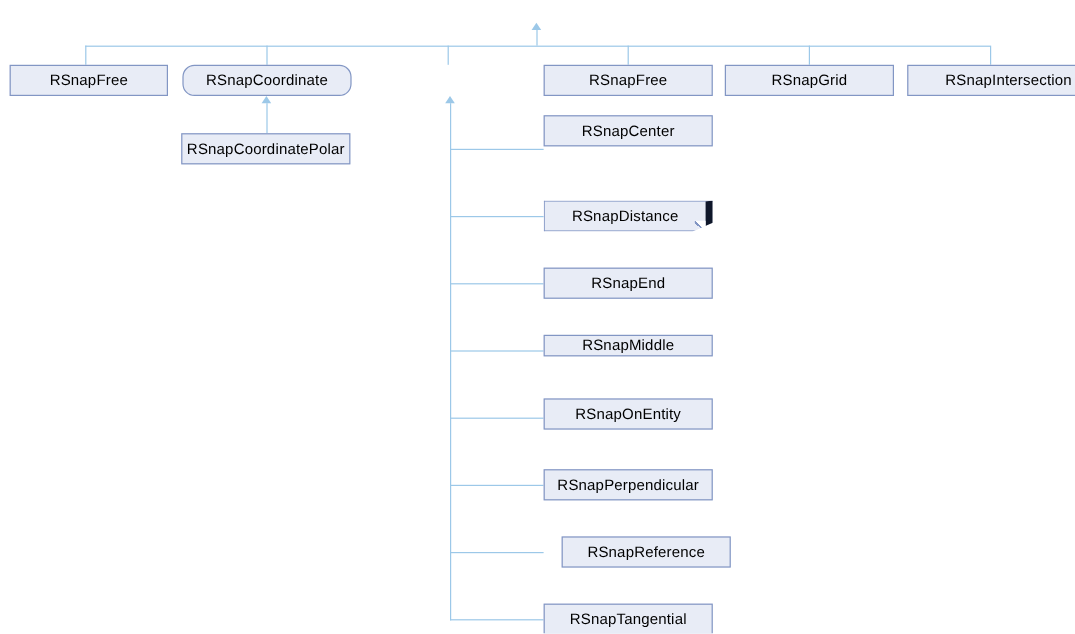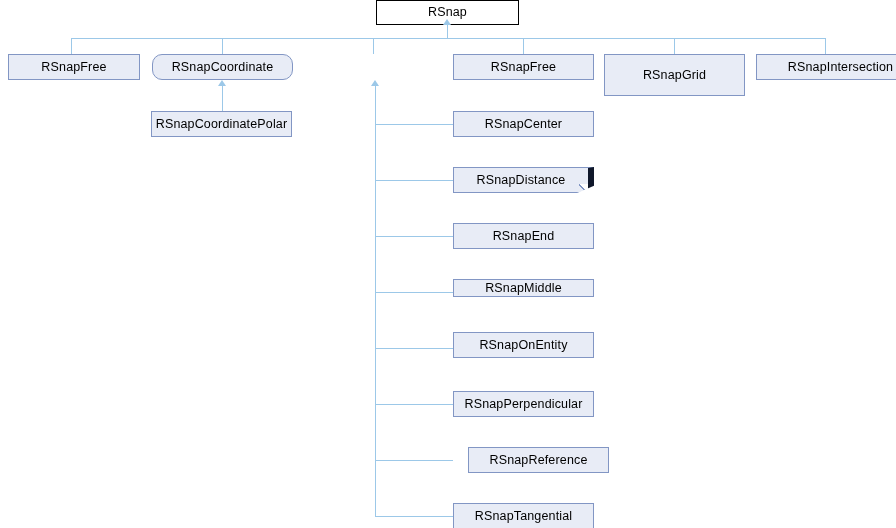--- a/index.html
+++ b/index.html
@@ -73,23 +73,20 @@
     width: 9px;
     height: 8px;
     background: linear-gradient(to bottom left, #ffffff 50%, #8296c4 50%, #8296c4 62%, #e8ecf6 62%);
   }
 </style>
 </head>
 <body>
 
 <div id="diagram">
 
-  <div class="node root" style="left:376px; top:0px; width:143px; height:25px;">
-    <span>RSnap</span>
-  </div>
 
   <div class="arrow-up" style="left:443px; top:19px;"></div>
   <div class="conn-v" style="left:447px; top:25px; height:13px;"></div>
 
   <div class="conn-h" style="left:71px; top:38px; width:754px;"></div>
 
   <div class="conn-v" style="left:71px;  top:38px; height:16px;"></div>
   <div class="conn-v" style="left:222px; top:38px; height:16px;"></div>
   <div class="conn-v" style="left:373px; top:38px; height:16px;"></div>
   <div class="conn-v" style="left:523px; top:38px; height:16px;"></div>
@@ -102,21 +99,21 @@
 
   <div class="node child" style="left:152px; top:54px; width:141px; height:26px;border-radius:10px;">
     <span>RSnapCoordinate</span>
   </div>
 
 
   <div class="node child" style="left:453px; top:54px; width:141px; height:26px;">
     <span>RSnapFree</span>
   </div>
 
-  <div class="node child" style="left:604px; top:54px; width:141px; height:42px;">
+  <div class="node child" style="left:604px; top:54px; width:141px; height:26px;">
     <span>RSnapGrid</span>
   </div>
 
   <div class="node child" style="left:756px; top:54px; width:141px; height:26px;padding-left:28px;">
     <span>RSnapIntersection</span>
   </div>
 
   <div class="arrow-up" style="left:218px; top:80px;"></div>
   <div class="conn-v" style="left:222px; top:86px; height:25px;"></div>
 
@@ -129,21 +126,21 @@
 
   <div class="conn-h" style="left:375px; top:124px; width:78px;"></div>
   <div class="conn-h" style="left:375px; top:180px; width:78px;"></div>
   <div class="conn-h" style="left:375px; top:236px; width:78px;"></div>
   <div class="conn-h" style="left:375px; top:292px; width:78px;"></div>
   <div class="conn-h" style="left:375px; top:348px; width:78px;"></div>
   <div class="conn-h" style="left:375px; top:404px; width:78px;"></div>
   <div class="conn-h" style="left:375px; top:460px; width:78px;"></div>
   <div class="conn-h" style="left:375px; top:516px; width:78px;"></div>
 
-  <div class="node child" style="left:453px; top:111px; width:141px; height:26px;">
+  <div class="node child" style="left:453px; top:96px; width:141px; height:26px;">
     <span>RSnapCenter</span>
   </div>
 
   <div class="node child folded" style="left:453px; top:167px; width:141px; height:26px;">
     <span>RSnapDistance</span>
   </div>
 
   <div class="node child" style="left:453px; top:223px; width:141px; height:26px;">
     <span>RSnapEnd</span>
   </div>

